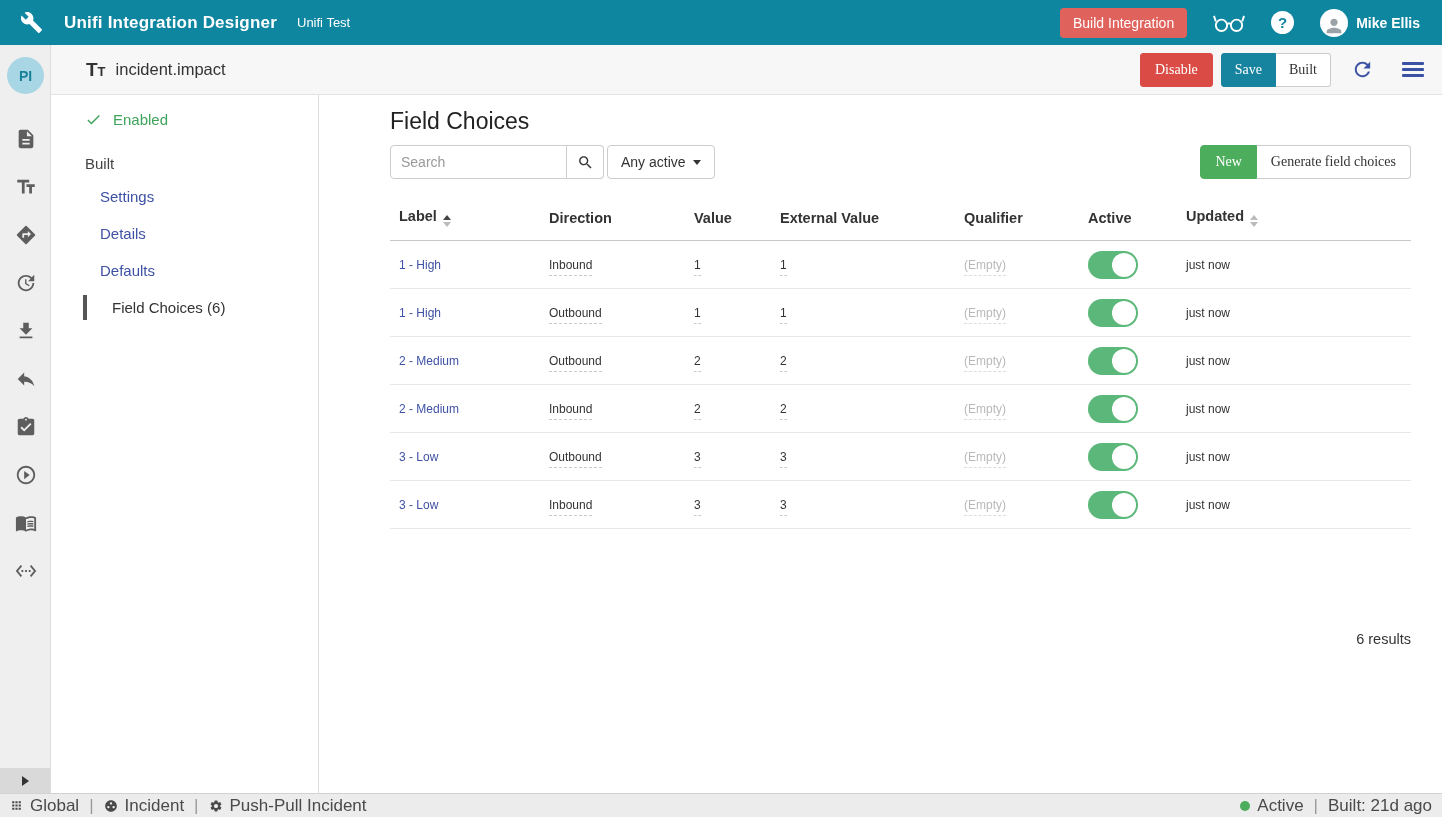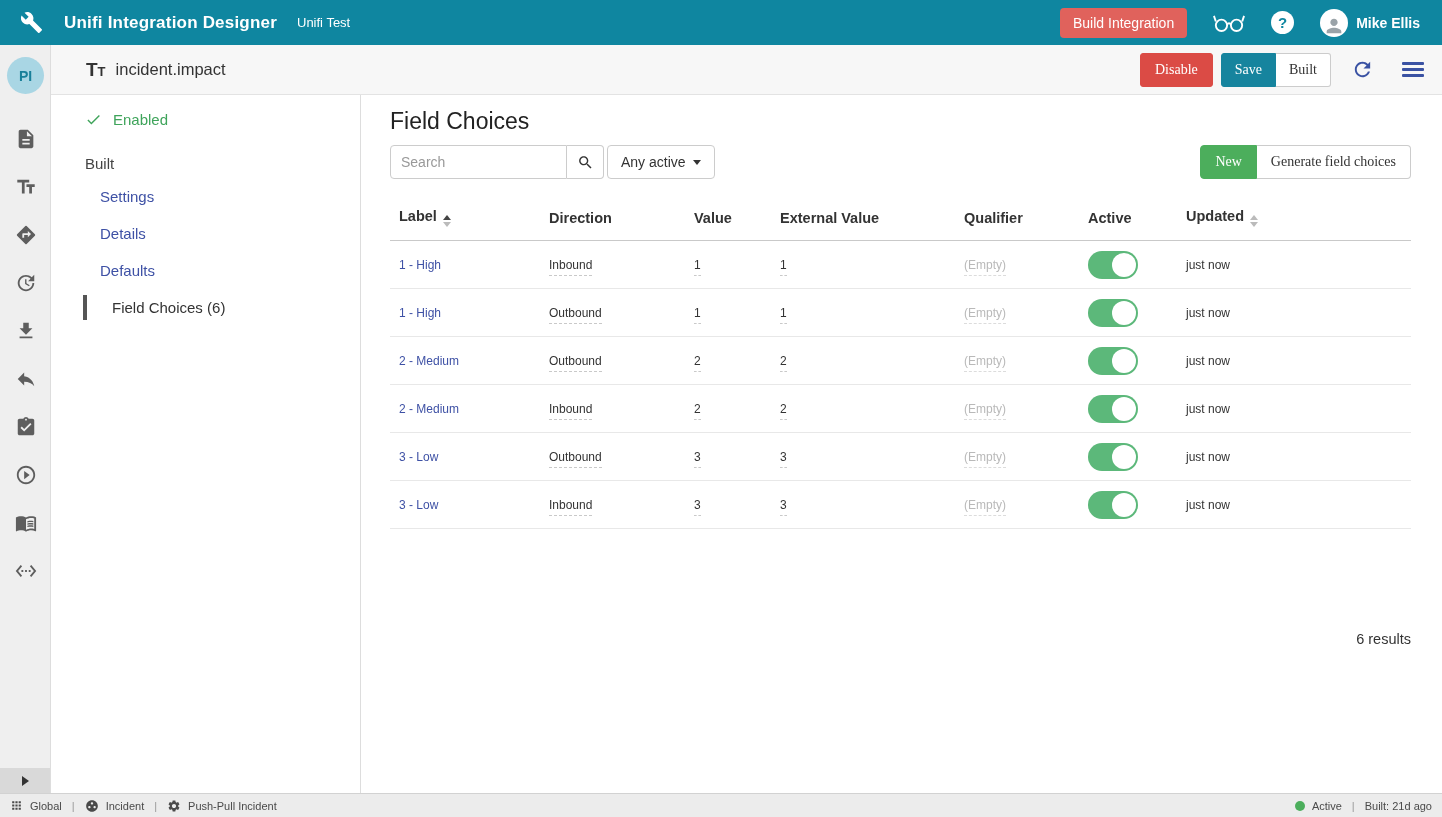--- a/index.html
+++ b/index.html
@@ -37,21 +37,21 @@
 
   
   .sidebar { position:absolute; top:45px; left:0; width:51px; bottom:24px; background:#EFEFEF; border-right:1px solid #DDD; }
   .pi-avatar { position:absolute; top:12px; left:7px; width:37px; height:37px; border-radius:50%; background:#A9D6E4; color:#19809A; font-weight:bold; font-size:14px; display:flex; align-items:center; justify-content:center; }
   .side-icons { position:absolute; top:83px; left:0; width:51px; display:flex; flex-direction:column; align-items:center; gap:26px; }
   .side-icons .si { width:22px; height:22px; cursor:pointer; }
   .expand-strip { position:absolute; bottom:0; left:0; width:50px; height:25px; background:#D9D9D9; display:flex; align-items:center; justify-content:center; cursor:pointer; }
   .expand-strip .tri { width:0; height:0; border-top:5px solid transparent; border-bottom:5px solid transparent; border-left:7px solid #333; }
 
   
-  .navpanel { position:absolute; top:95px; left:51px; width:310px; bottom:24px; background:#fff; border-right:1px solid #DDD; }
+  .navpanel { position:absolute; top:95px; left:51px; width:268px; bottom:24px; background:#fff; border-right:1px solid #DDD; }
   .nav-enabled { display:flex; align-items:center; margin:16px 0 0 34px; color:#3FA45B; font-size:15px; cursor:pointer; }
   .nav-enabled svg { margin-right:11px; }
   .nav-section { margin:27px 0 0 34px; font-size:15px; color:#444; }
   .nav-item { margin-top:12px; padding:4px 0 4px 49px; font-size:15px; color:#3E51A5; cursor:pointer; }
   .nav-item.active { color:#333; border-left:4px solid #555; margin-left:32px; padding-left:25px; cursor:default; }
 
   
   .main { position:absolute; top:95px; left:361px; right:0; bottom:24px; background:#fff; }
   .main h1 { margin:13px 0 0 29px; font-size:23px; font-weight:500; color:#222; }
   .controls { position:absolute; top:50px; left:29px; right:31px; display:flex; align-items:center; }
@@ -76,21 +76,21 @@
   .sort i { display:block; width:0; height:0; border-left:4px solid transparent; border-right:4px solid transparent; }
   .sort .up { border-bottom:5px solid #BBB; }
   .sort .down { border-top:5px solid #BBB; }
   .sort.asc .up { border-bottom-color:#444; }
   .toggle { width:50px; height:28px; border-radius:14px; background:#5CB87A; position:relative; cursor:pointer; }
   .toggle .knob { position:absolute; top:2px; right:2px; width:24px; height:24px; border-radius:50%; background:#fff; }
   td.toggle-cell { padding-top:10px; padding-bottom:9px; }
   .results { position:absolute; top:536px; right:31px; font-size:14.5px; color:#333; }
 
   
-  .footer { position:absolute; bottom:0; left:0; right:0; height:24px; background:#ECECEC; border-top:1px solid #D2D2D2; display:flex; align-items:center; font-size:11px; color:#4A4A4A; padding:0 10px; }
+  .footer { position:absolute; bottom:0; left:0; right:0; height:24px; background:#ECECEC; border-top:1px solid #D2D2D2; display:flex; align-items:center; font-size:17px; color:#4A4A4A; padding:0 10px; }
   .footer .grp { display:flex; align-items:center; gap:7px; }
   .footer .sep { color:#999; margin:0 3px; }
   .footer .right { margin-left:auto; display:flex; align-items:center; gap:7px; }
   .status-dot { width:10px; height:10px; border-radius:50%; background:#4CAE5C; }
 </style>
 </head>
 <body>
 
 <div class="topbar">
   <span class="wrench">

